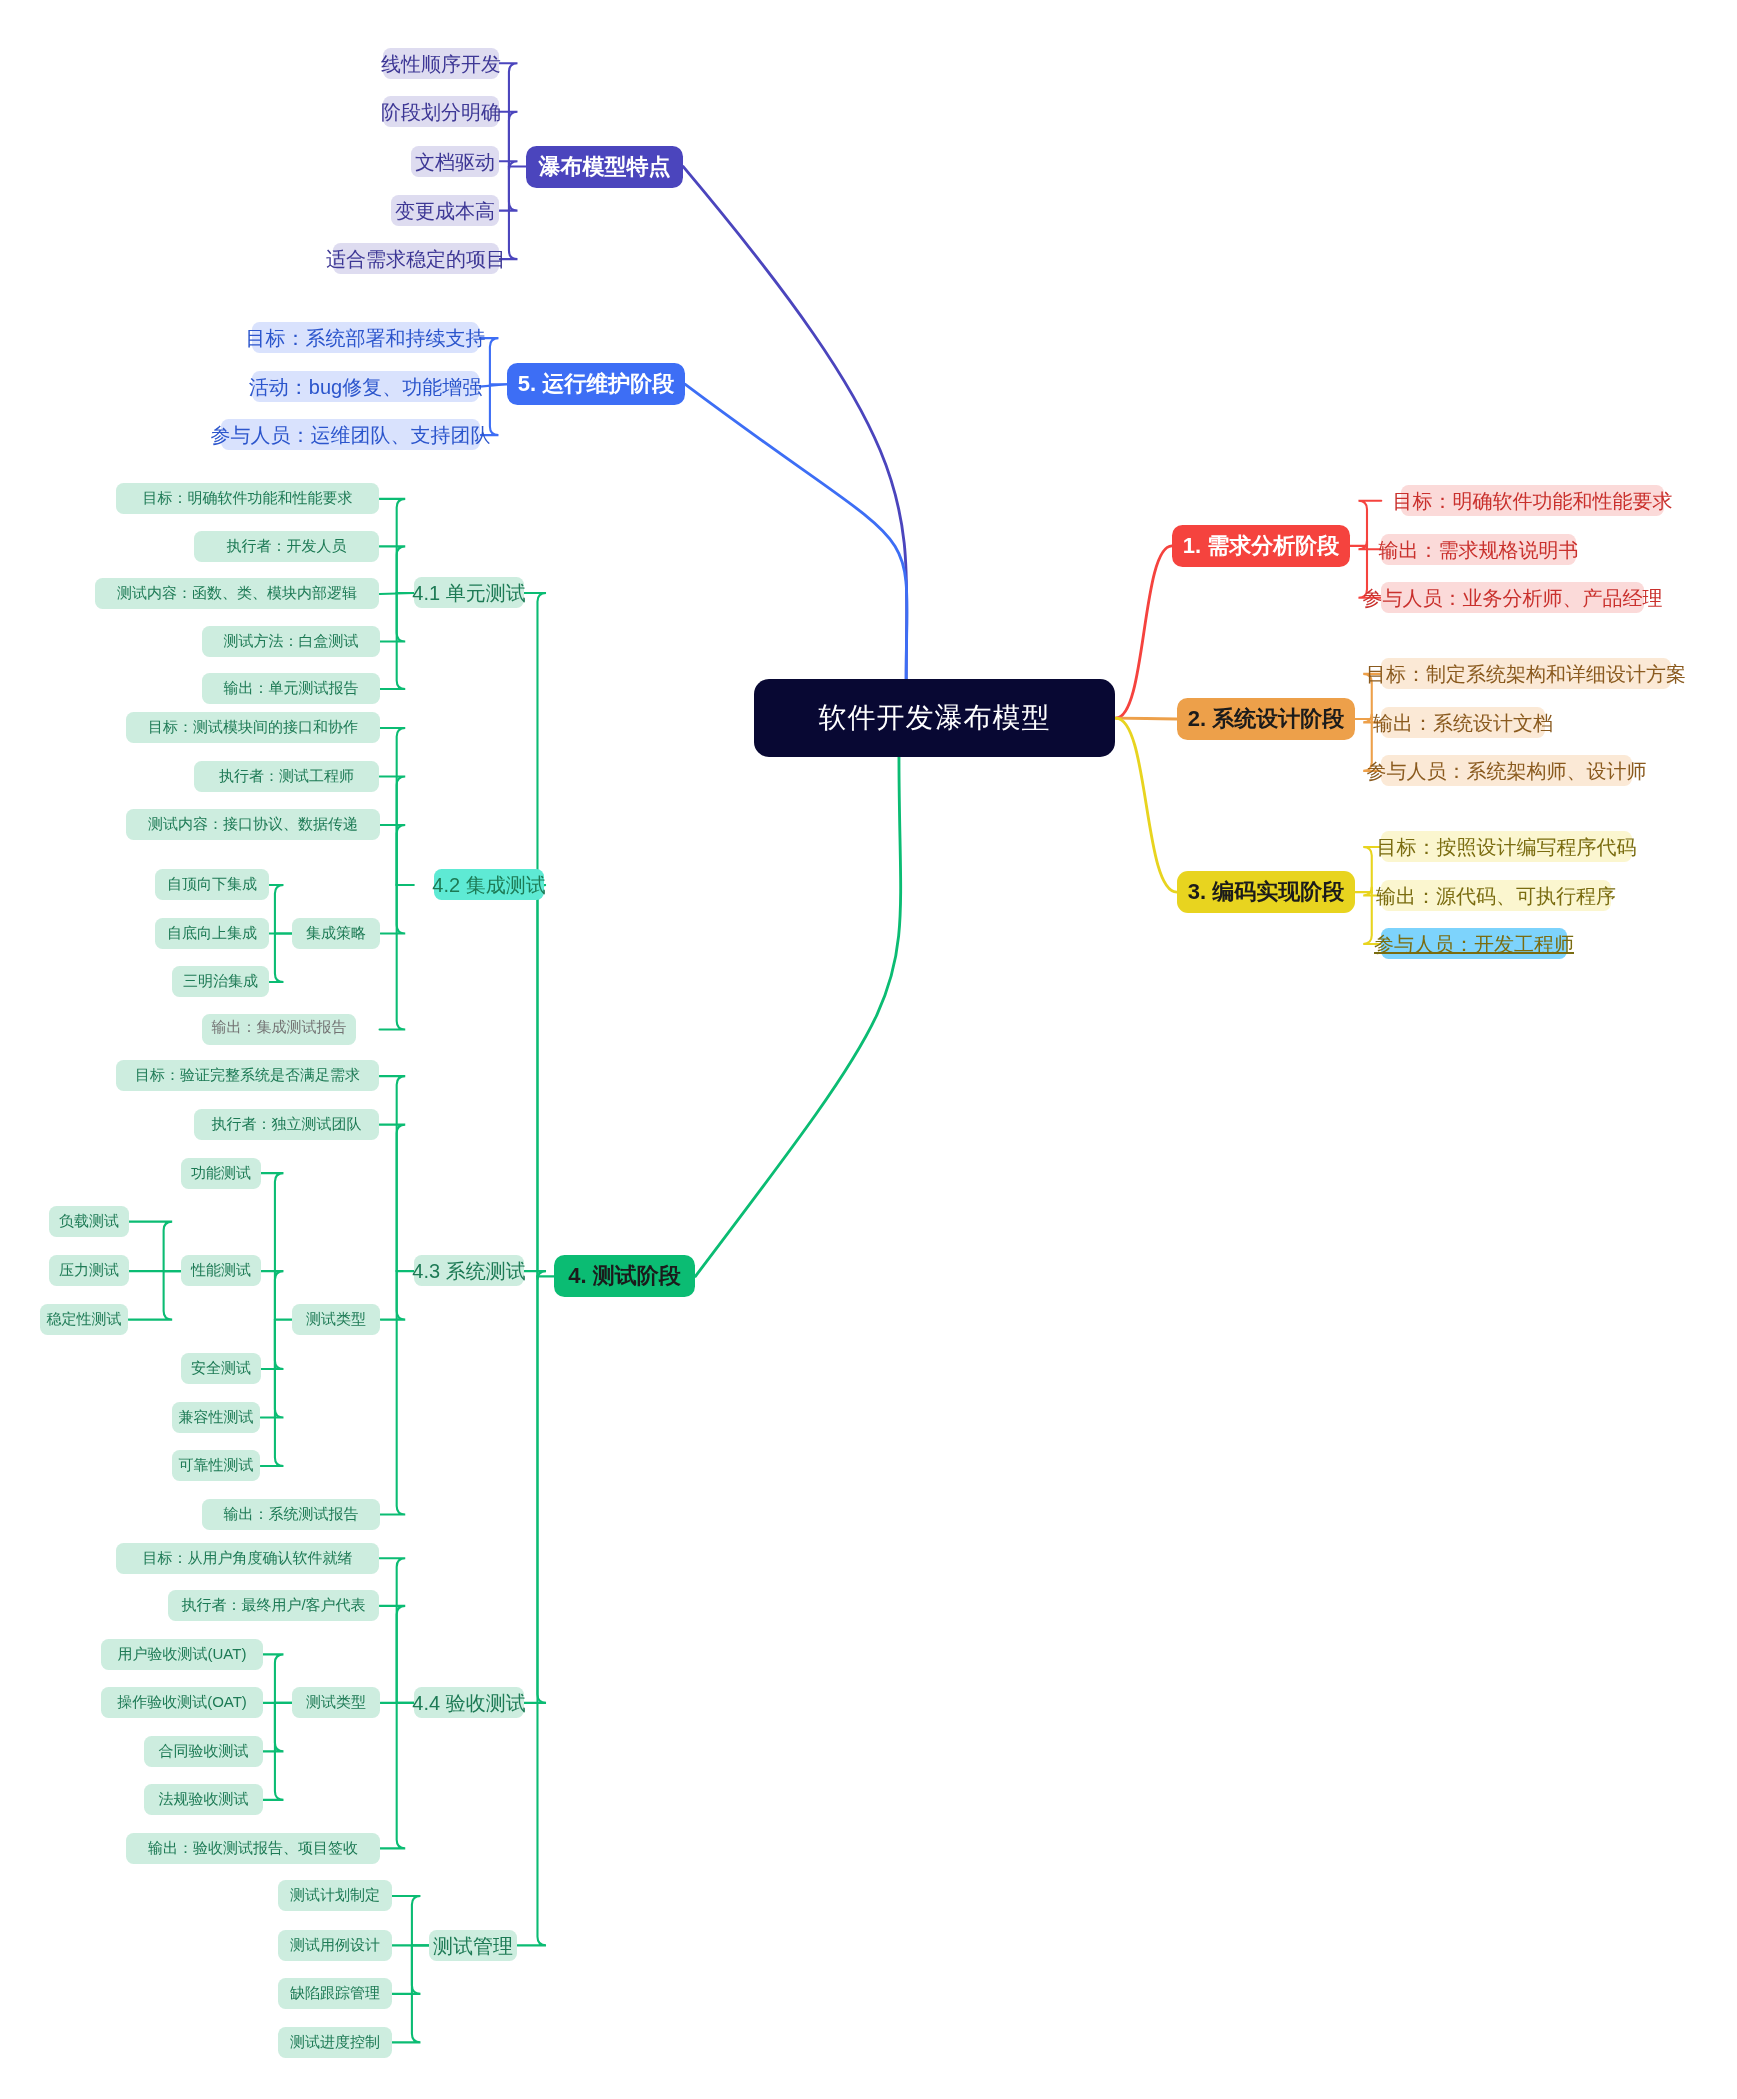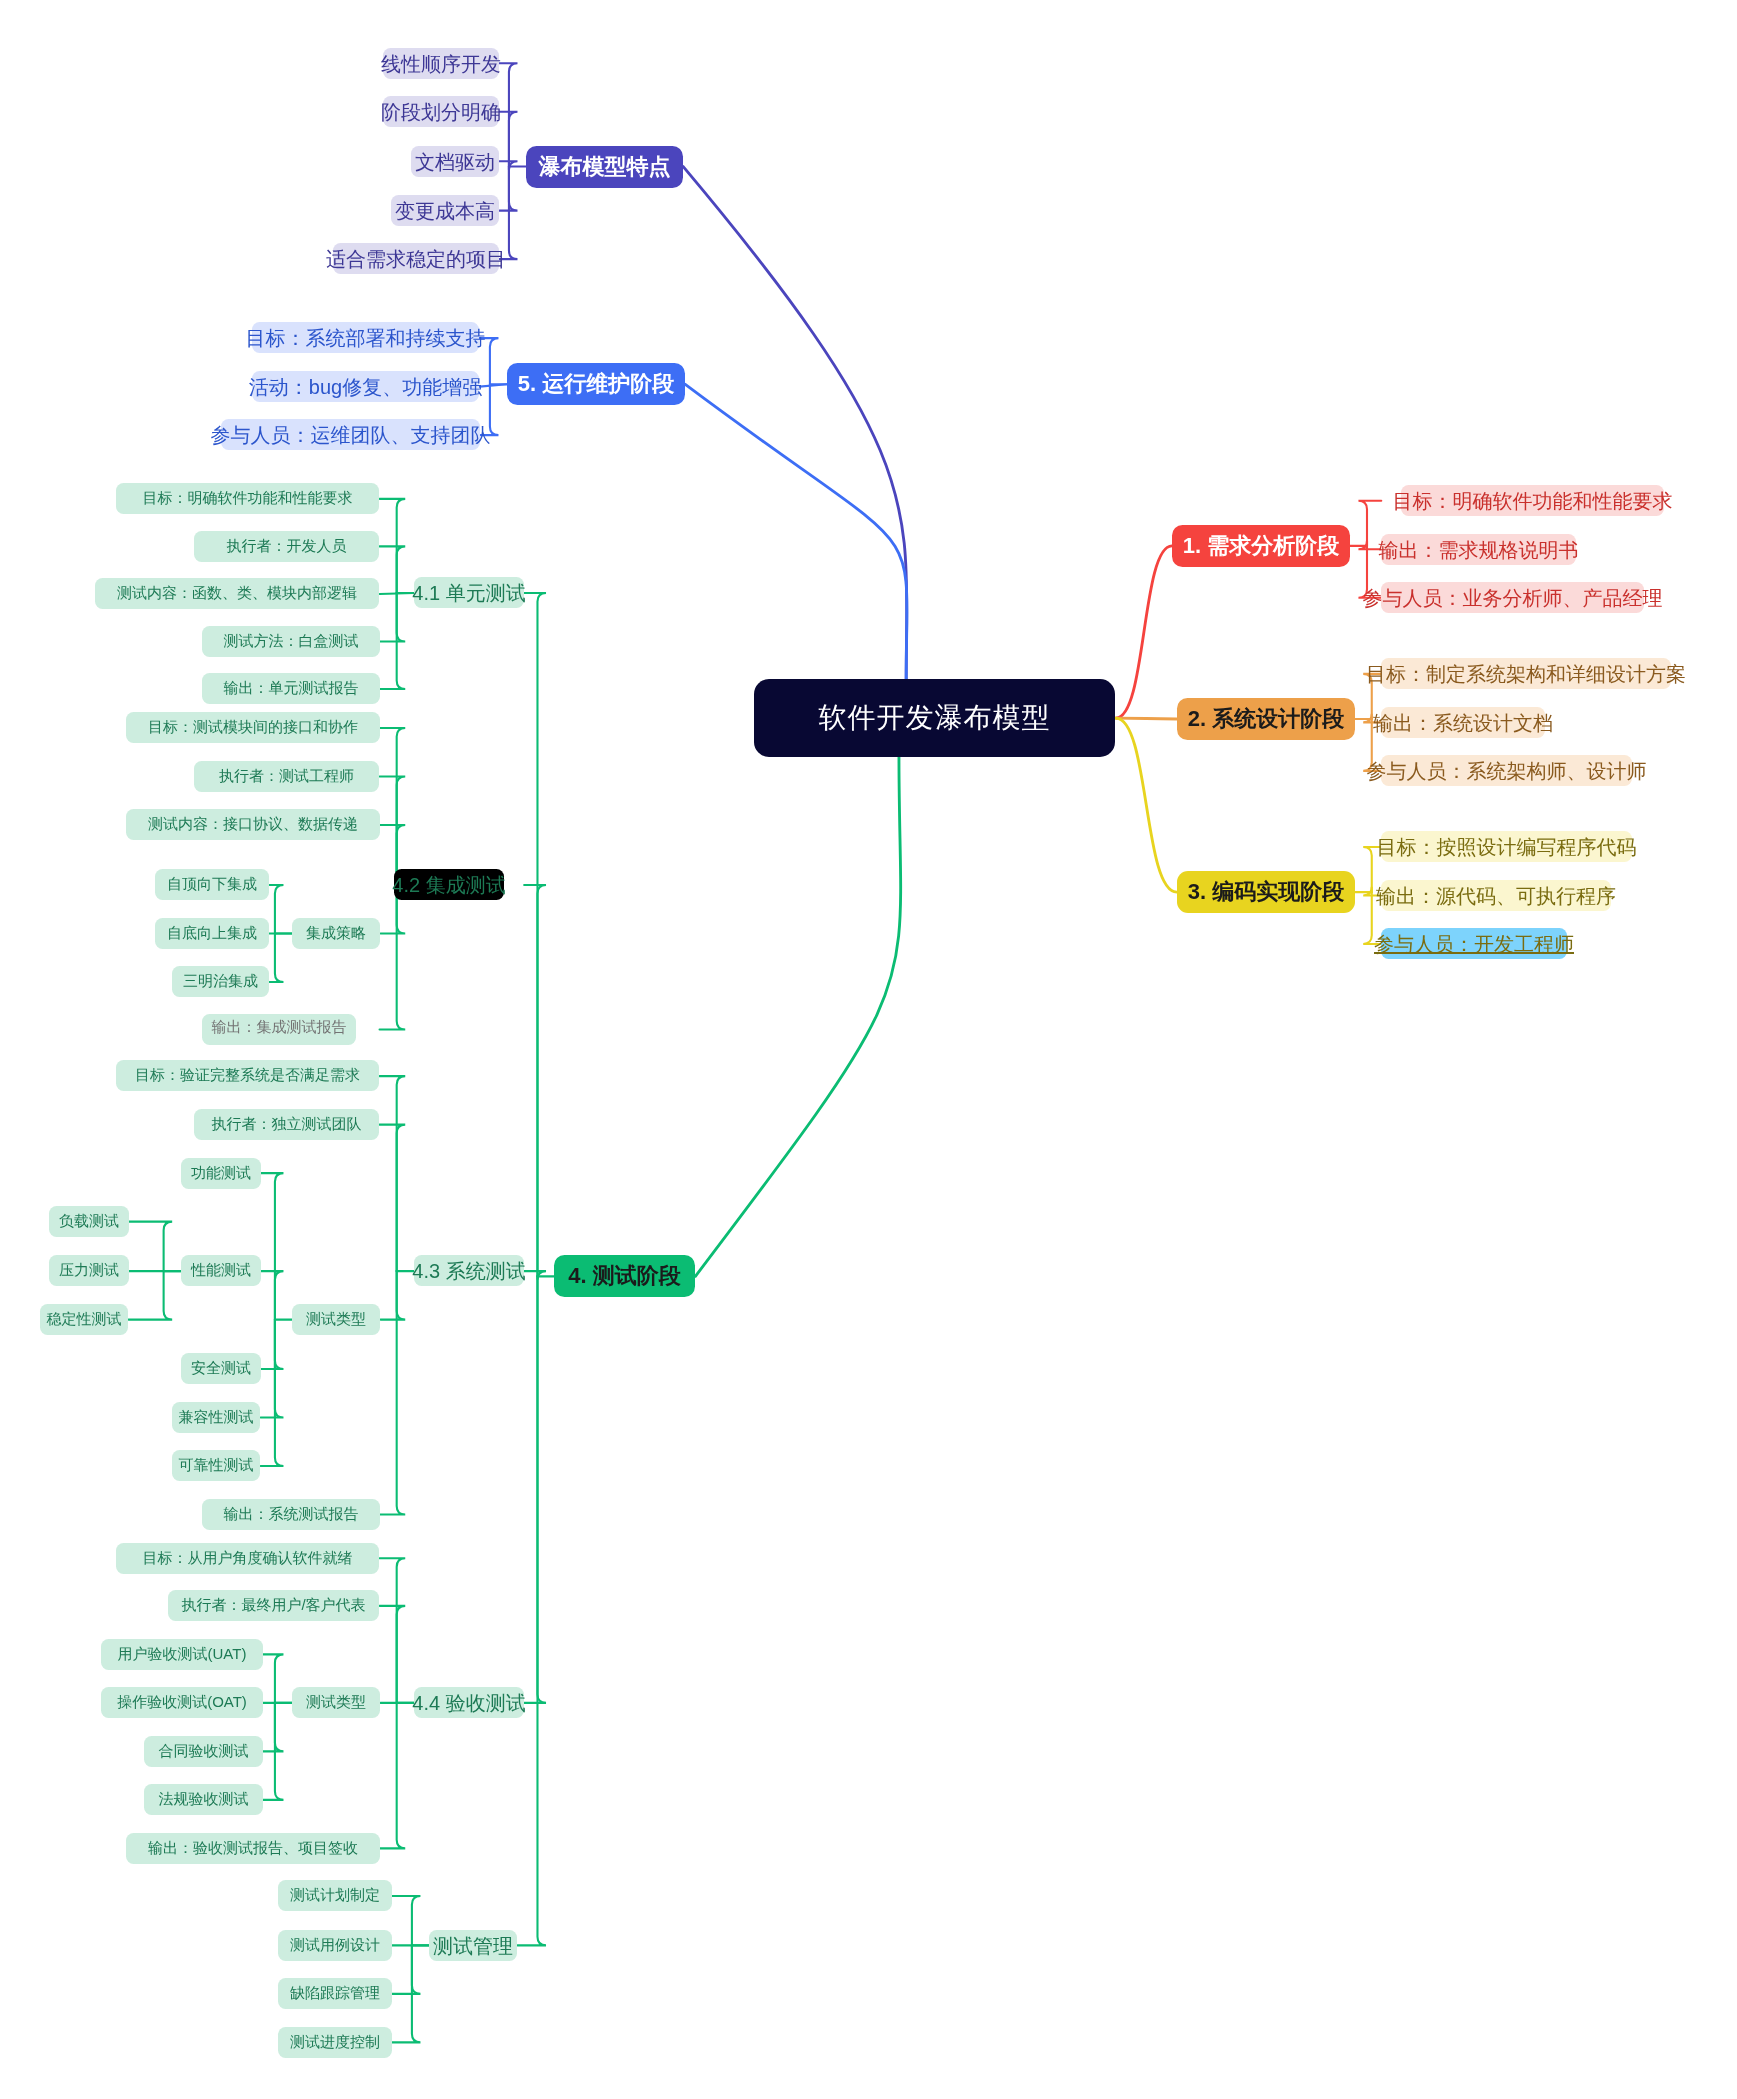--- a/index.html
+++ b/index.html
@@ -127,21 +127,21 @@
       <div class="node lv2" style="left: 1381px; top: 831px; width: 251px; height: 31px; background: rgb(251, 246, 207); color: rgb(122, 108, 16);">目标：按照设计编写程序代码</div>
       <div class="node lv2" style="left: 1381px; top: 880px; width: 230px; height: 31px; background: rgb(251, 246, 207); color: rgb(122, 108, 16);">输出：源代码、可执行程序</div>
       <div class="node lv2" style="left: 1381px; top: 928px; width: 186px; height: 31px; background: #7dd3fc; color: rgb(122, 108, 16); text-decoration: underline;">参与人员：开发工程师</div>
       <div class="node lv1" style="left: 554px; top: 1255px; width: 141px; height: 42px; background: rgb(11, 188, 115); color: rgb(27, 27, 27);">4. 测试阶段</div>
       <div class="node lv2" style="left: 414px; top: 577px; width: 110px; height: 31px; background: rgb(205, 237, 223); color: rgb(29, 122, 85);">4.1 单元测试</div>
       <div class="node lv3" style="left: 116px; top: 483px; width: 263px; height: 31px; background: rgb(205, 237, 223); color: rgb(29, 122, 85);">目标：明确软件功能和性能要求</div>
       <div class="node lv3" style="left: 194px; top: 531px; width: 185px; height: 31px; background: rgb(205, 237, 223); color: rgb(29, 122, 85);">执行者：开发人员</div>
       <div class="node lv3" style="left: 95px; top: 578px; width: 284px; height: 31px; background: rgb(205, 237, 223); color: rgb(29, 122, 85);">测试内容：函数、类、模块内部逻辑</div>
       <div class="node lv3" style="left: 202px; top: 626px; width: 178px; height: 31px; background: rgb(205, 237, 223); color: rgb(29, 122, 85);">测试方法：白盒测试</div>
       <div class="node lv3" style="left: 202px; top: 673px; width: 178px; height: 31px; background: rgb(205, 237, 223); color: rgb(29, 122, 85);">输出：单元测试报告</div>
-      <div class="node lv2" style="left: 394px; top: 869px; width: 110px; height: 31px; background: #000000; color: rgb(29, 122, 85);">4.2 集成测试</div>
+      <div class="node lv2" style="left: 434px; top: 869px; width: 110px; height: 31px; background: #5eead4; color: rgb(29, 122, 85);">4.2 集成测试</div>
       <div class="node lv3" style="left: 126px; top: 712px; width: 254px; height: 31px; background: rgb(205, 237, 223); color: rgb(29, 122, 85);">目标：测试模块间的接口和协作</div>
       <div class="node lv3" style="left: 194px; top: 761px; width: 185px; height: 31px; background: rgb(205, 237, 223); color: rgb(29, 122, 85);">执行者：测试工程师</div>
       <div class="node lv3" style="left: 126px; top: 809px; width: 254px; height: 31px; background: rgb(205, 237, 223); color: rgb(29, 122, 85);">测试内容：接口协议、数据传递</div>
       <div class="node lv3" style="left: 292px; top: 918px; width: 88px; height: 31px; background: rgb(205, 237, 223); color: rgb(29, 122, 85);">集成策略</div>
       <div class="node lv4" style="left: 155px; top: 869px; width: 114px; height: 31px; background: rgb(205, 237, 223); color: rgb(29, 122, 85);">自顶向下集成</div>
       <div class="node lv4" style="left: 155px; top: 918px; width: 114px; height: 31px; background: rgb(205, 237, 223); color: rgb(29, 122, 85);">自底向上集成</div>
       <div class="node lv4" style="left: 172px; top: 966px; width: 97px; height: 31px; background: rgb(205, 237, 223); color: rgb(29, 122, 85);">三明治集成</div>
       <div class="node lv3" style="left: 202px; top: 1014px; width: 154px; height: 31px; background: rgb(205, 237, 223); color: #737373; font-family: Liberation Mono, monospace;">输出：集成测试报告</div>
       <div class="node lv2" style="left: 414px; top: 1255px; width: 110px; height: 31px; background: rgb(205, 237, 223); color: rgb(29, 122, 85);">4.3 系统测试</div>
       <div class="node lv3" style="left: 116px; top: 1060px; width: 263px; height: 31px; background: rgb(205, 237, 223); color: rgb(29, 122, 85);">目标：验证完整系统是否满足需求</div>

